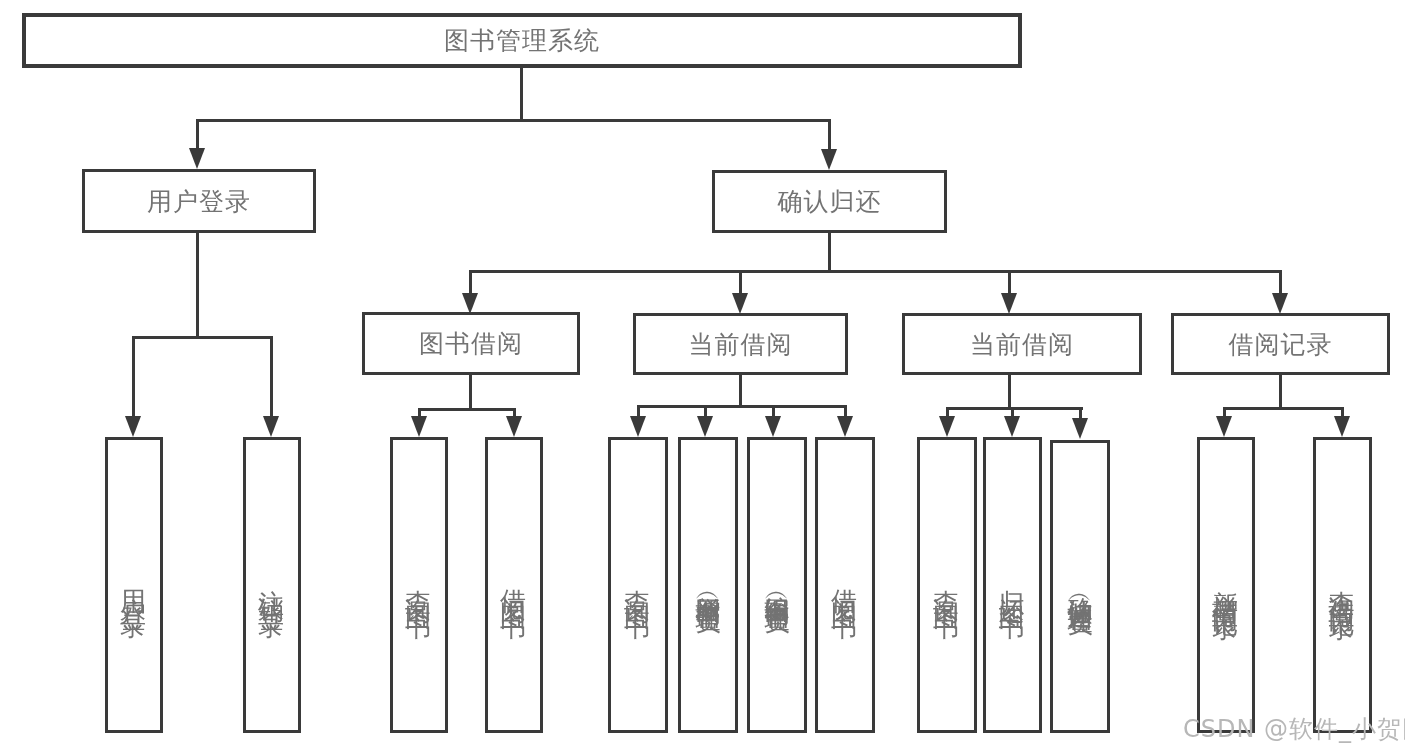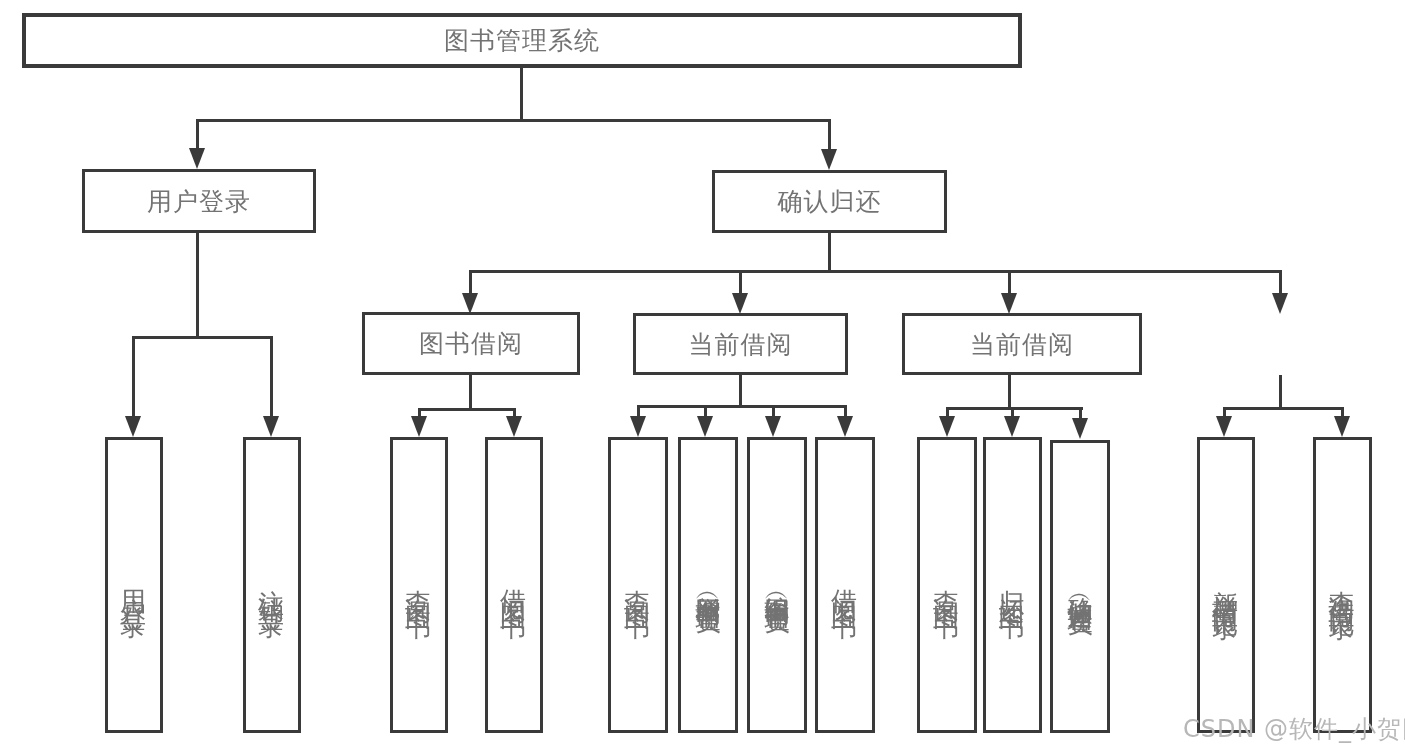--- a/index.html
+++ b/index.html
@@ -77,20 +77,23 @@
 
   <div class="node h-node" style="left:362px; top:312px; width:218px; height:63px;">
     <span>图书借阅</span>
   </div>
   <div class="node h-node" style="left:633px; top:313px; width:215px; height:62px;">
     <span>当前借阅</span>
   </div>
   <div class="node h-node" style="left:902px; top:313px; width:240px; height:62px;">
     <span>当前借阅</span>
   </div>
+  <div class="node h-node" style="left:1171px; top:313px; width:219px; height:62px;">
+    <span>借阅记录</span>
+  </div>
 
   <div class="line vl" style="left:469px; top:375px; height:33px;"></div>
   <div class="line hl" style="left:418px; top:408px; width:98px;"></div>
   <div class="line vl" style="left:418px; top:408px; height:10px;"></div>
   <div class="arrow" style="left:411px; top:416px;"></div>
   <div class="line vl" style="left:513px; top:408px; height:10px;"></div>
   <div class="arrow" style="left:506px; top:416px;"></div>
 
   <div class="line vl" style="left:739px; top:375px; height:30px;"></div>
   <div class="line hl" style="left:637px; top:405px; width:210px;"></div>

